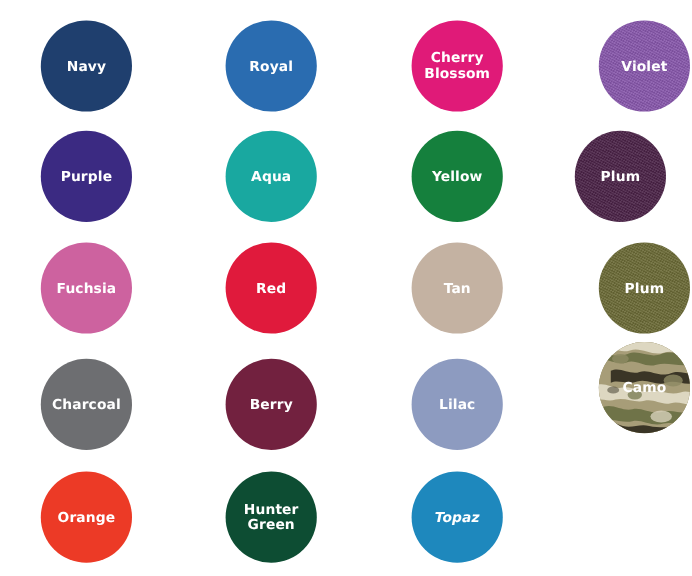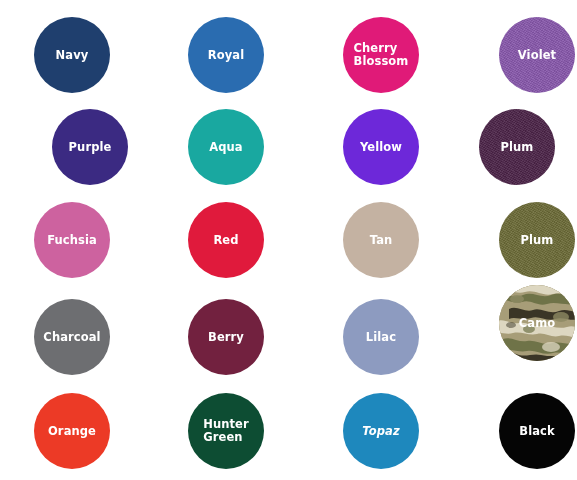--- a/index.html
+++ b/index.html
@@ -33,21 +33,21 @@
   }
 
   .swatch-label {
     position: relative;
     z-index: 3;
     color: #ffffff;
     font-family: "DejaVu Sans", sans-serif;
     font-size: 11.5px;
     font-weight: 600;
     line-height: 1.12;
-    text-align: left;
+    text-align: center;
     letter-spacing: 0.1px;
     white-space: pre-line;
     padding: 0 2px;
   }
 
   
   .swatch.textured::after {
     content: "";
     position: absolute;
     inset: 0;
@@ -89,27 +89,27 @@
     <div class="swatch" style="left: 188px; top: 17px; background: rgb(42, 108, 176);">
       <span class="swatch-label">Royal</span>
     </div>
     <div class="swatch" style="left: 343px; top: 17px; background: rgb(224, 26, 120);">
       <span class="swatch-label">Cherry
 Blossom</span>
     </div>
     <div class="swatch textured" style="left: 499px; top: 17px; background: rgb(135, 87, 171);">
       <span class="swatch-label">Violet</span>
     </div>
-    <div class="swatch" style="left: 52px; top: 109px; background: rgb(59, 42, 130);">
+    <div class="swatch" style="left: 34px; top: 109px; background: rgb(59, 42, 130);">
       <span class="swatch-label">Purple</span>
     </div>
     <div class="swatch" style="left: 188px; top: 109px; background: rgb(25, 168, 160);">
       <span class="swatch-label">Aqua</span>
     </div>
-    <div class="swatch" style="left: 343px; top: 109px; background: #6d28d9;">
+    <div class="swatch" style="left: 343px; top: 109px; background: #15803d;">
       <span class="swatch-label">Yellow</span>
     </div>
     <div class="swatch textured" style="left: 479px; top: 109px; background: rgb(75, 35, 71);">
       <span class="swatch-label">Plum</span>
     </div>
     <div class="swatch" style="left: 34px; top: 202px; background: rgb(205, 98, 159);">
       <span class="swatch-label">Fuchsia</span>
     </div>
     <div class="swatch" style="left: 188px; top: 202px; background: rgb(224, 26, 60);">
       <span class="swatch-label">Red</span>
@@ -151,16 +151,13 @@
     <div class="swatch" style="left: 34px; top: 393px; background: rgb(236, 58, 38);">
       <span class="swatch-label">Orange</span>
     </div>
     <div class="swatch" style="left: 188px; top: 393px; background: rgb(13, 77, 51);">
       <span class="swatch-label">Hunter
 Green</span>
     </div>
     <div class="swatch" style="left: 343px; top: 393px; background: rgb(30, 136, 189); font-style: italic;">
       <span class="swatch-label">Topaz</span>
     </div>
-    <div class="swatch" style="left: 499px; top: 393px; background: rgb(5, 5, 5);">
-      <span class="swatch-label">Black</span>
-    </div>
   </div>
 
 </body></html>

